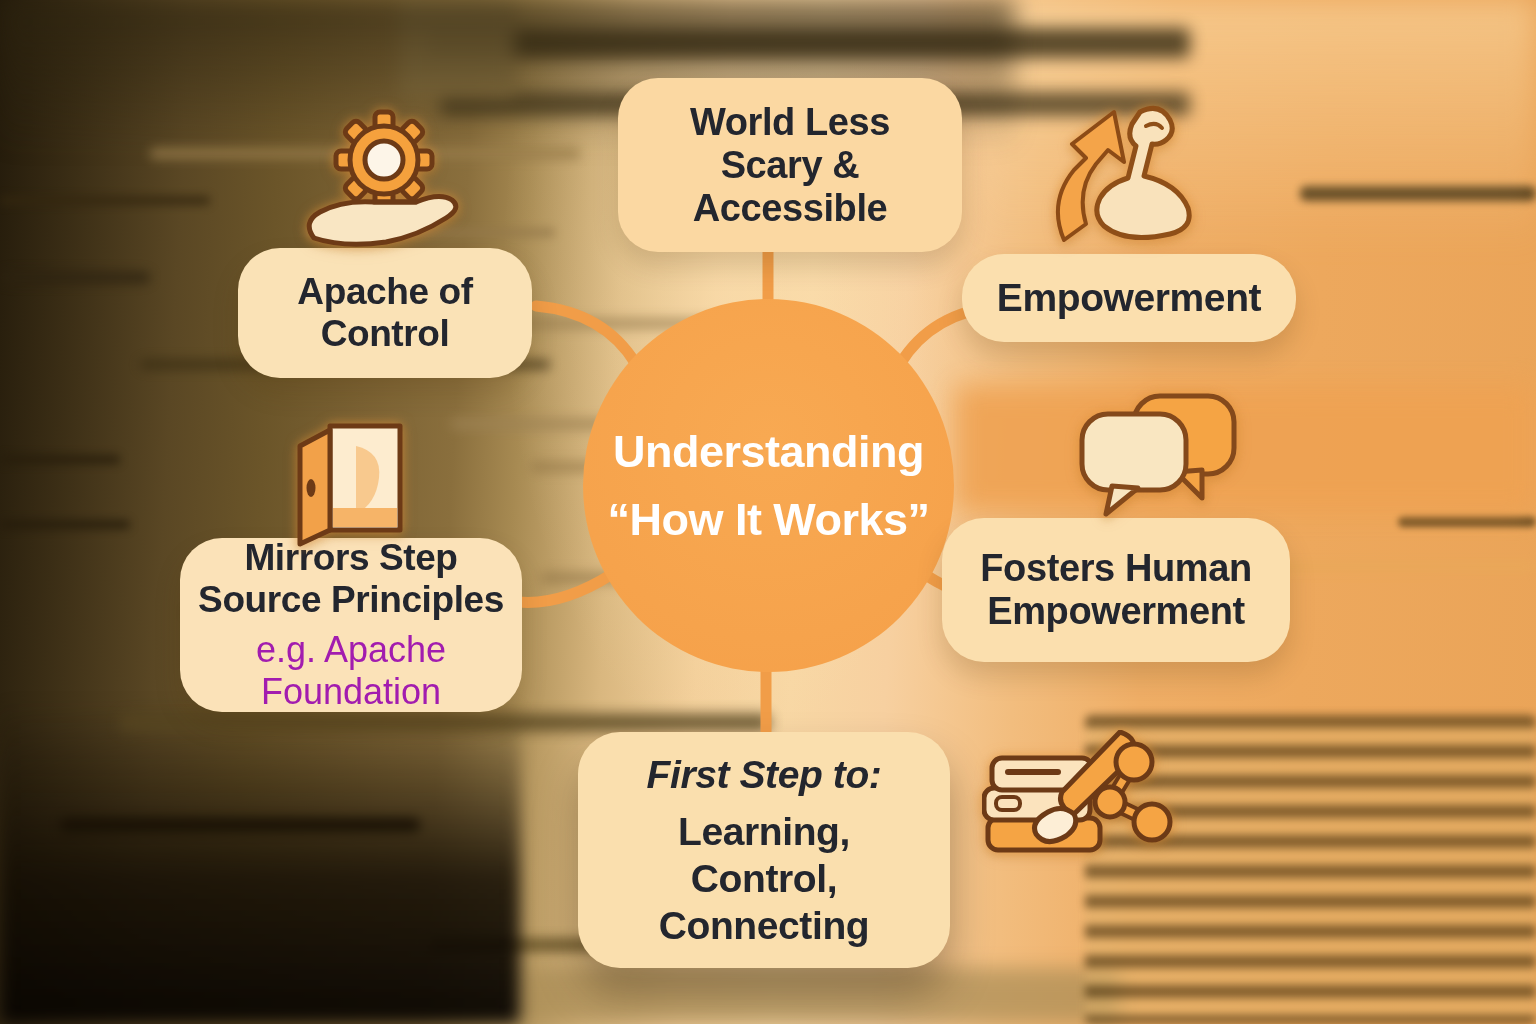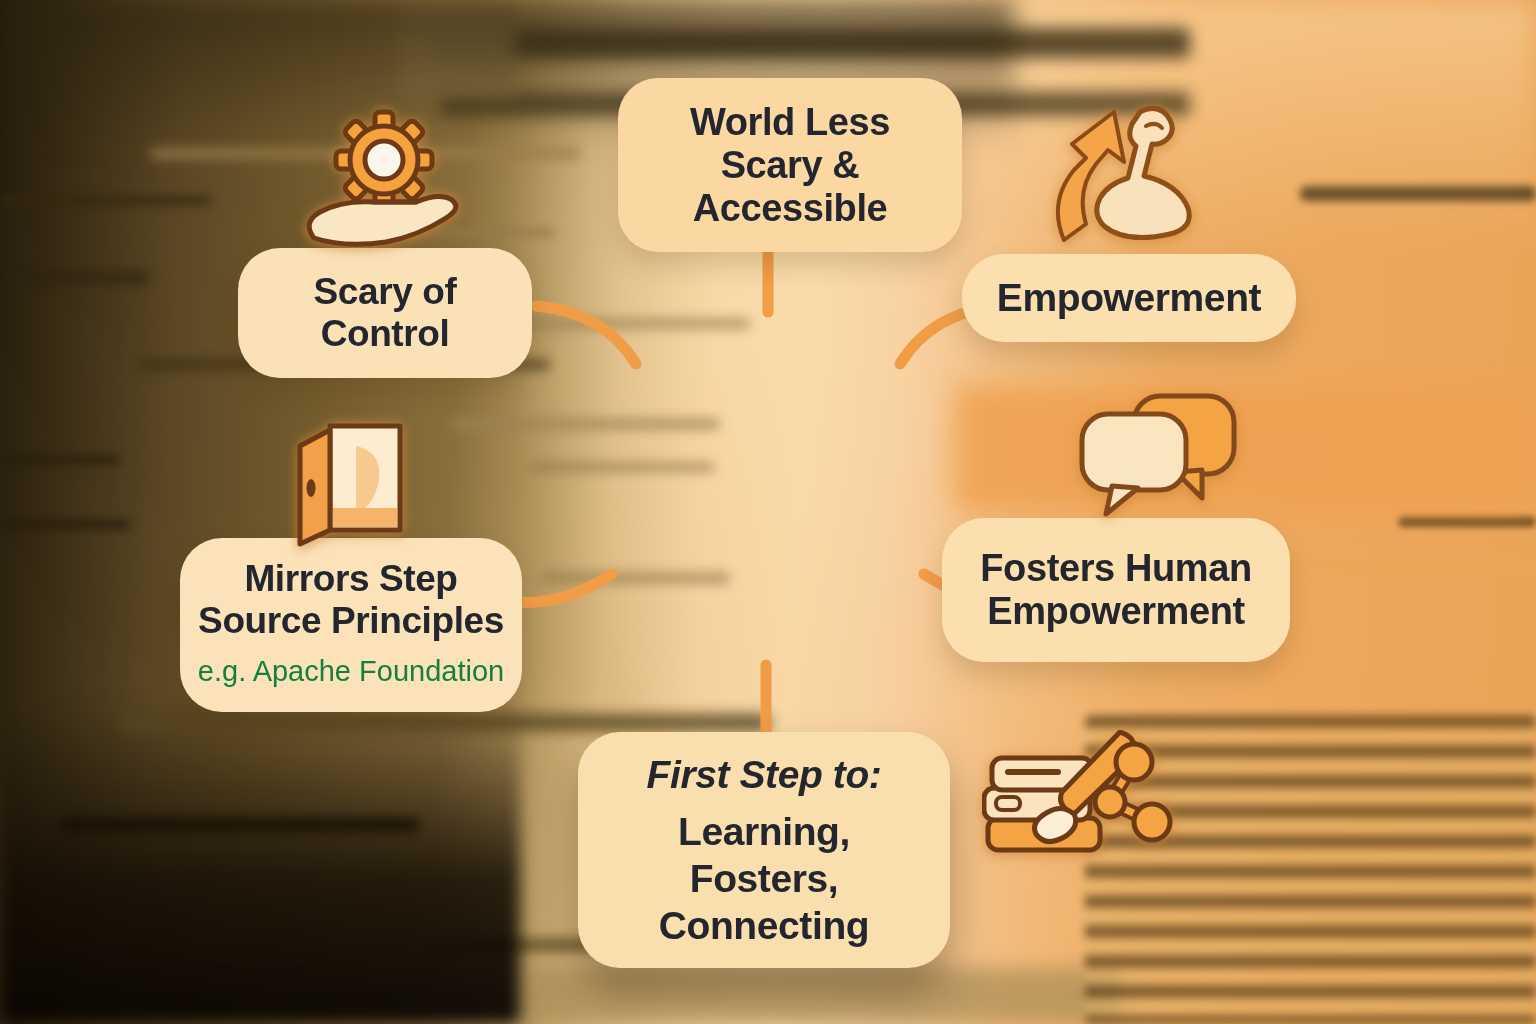--- a/index.html
+++ b/index.html
@@ -24,21 +24,21 @@
     position:absolute;z-index:3;border-radius:42px;
     display:flex;flex-direction:column;align-items:center;justify-content:center;
     color:#23262e;font-weight:800;text-align:center;letter-spacing:-0.4px;
     box-shadow:0 14px 26px rgba(80,50,10,0.18);
   }
   .node-top{left:618px;top:78px;width:344px;height:174px;background:#fbd8a2;font-size:38px;line-height:43px;border-radius:40px;}
   .node-sense{left:238px;top:248px;width:294px;height:130px;background:#fae2b6;font-size:37px;line-height:42px;}
   .node-empower{left:962px;top:254px;width:334px;height:88px;background:#fbdfae;font-size:39px;}
   .node-fosters{left:942px;top:518px;width:348px;height:144px;background:#fbdfae;font-size:38px;line-height:43px;}
   .node-mirrors{left:180px;top:538px;width:342px;height:174px;background:#fbe2b8;font-size:37px;line-height:42px;}
-  .node-mirrors .subtitle{font-size:29px;font-weight:400;color:#15803d;margin-top:8px;letter-spacing:0;}
+  .node-mirrors .subtitle{font-size:36px;font-weight:400;color:#a21caf;margin-top:8px;letter-spacing:0;}
   .node-first{left:578px;top:732px;width:372px;height:236px;background:#fadfae;font-size:39px;line-height:47px;box-shadow:0 26px 42px rgba(40,25,5,0.35);}
   .node-first .heading{margin-bottom:10px;font-style:italic;}
   .icon{position:absolute;z-index:4;filter:drop-shadow(0 0 6px rgba(244,160,70,0.55)) drop-shadow(0 3px 4px rgba(150,90,20,0.3));}
   .icon svg{display:block;width:100%;height:100%;}
   .icon-gear{left:298px;top:102px;width:172px;height:150px;}
   .icon-arm{left:1048px;top:98px;width:150px;height:150px;}
   .icon-bubbles{left:1076px;top:390px;width:166px;height:132px;}
   .icon-door{left:286px;top:420px;width:120px;height:128px;}
   .icon-books{left:982px;top:730px;width:205px;height:130px;}
 </style>
@@ -80,29 +80,33 @@
     <g fill="none" stroke="#f19d48" stroke-width="11" stroke-linecap="round">
       <path d="M768 248 L768 312"></path>
       <path d="M766 665 L766 742"></path>
       <path d="M536 306 Q604 312 636 364"></path>
       <path d="M1000 306 Q932 312 900 364"></path>
       <path d="M518 602 Q562 606 612 574"></path>
       <path d="M1018 602 Q974 606 924 574"></path>
     </g>
   </svg>
 
+  <div class="center-circle">
+    <span>Understanding</span>
+    <span>“How It Works”</span>
+  </div>
 
   <div class="pill node-top">
     <span>World Less</span>
     <span>Scary &amp;</span>
     <span>Accessible</span>
   </div>
 
   <div class="pill node-sense">
-    <span>Scary of</span>
+    <span>Apache of</span>
     <span>Control</span>
   </div>
 
   <div class="pill node-empower">
     <span>Empowerment</span>
   </div>
 
   <div class="pill node-fosters">
     <span>Fosters Human</span>
     <span>Empowerment</span>
@@ -110,21 +114,21 @@
 
   <div class="pill node-mirrors">
     <span>Mirrors Step</span>
     <span>Source Principles</span>
     <span class="subtitle">e.g. Apache Foundation</span>
   </div>
 
   <div class="pill node-first">
     <span class="heading">First Step to:</span>
     <span>Learning,</span>
-    <span>Fosters,</span>
+    <span>Control,</span>
     <span>Connecting</span>
   </div>
 
   <div class="icon icon-gear">
     <svg viewBox="0 0 172 150">
       <g stroke="#6d3a16" stroke-width="5" stroke-linejoin="round">
         <g fill="#f5a13d">
           <rect x="77" y="10" width="18" height="18" rx="5"></rect>
           <rect x="77" y="88" width="18" height="18" rx="5"></rect>
           <rect x="38" y="49" width="18" height="18" rx="5"></rect>

